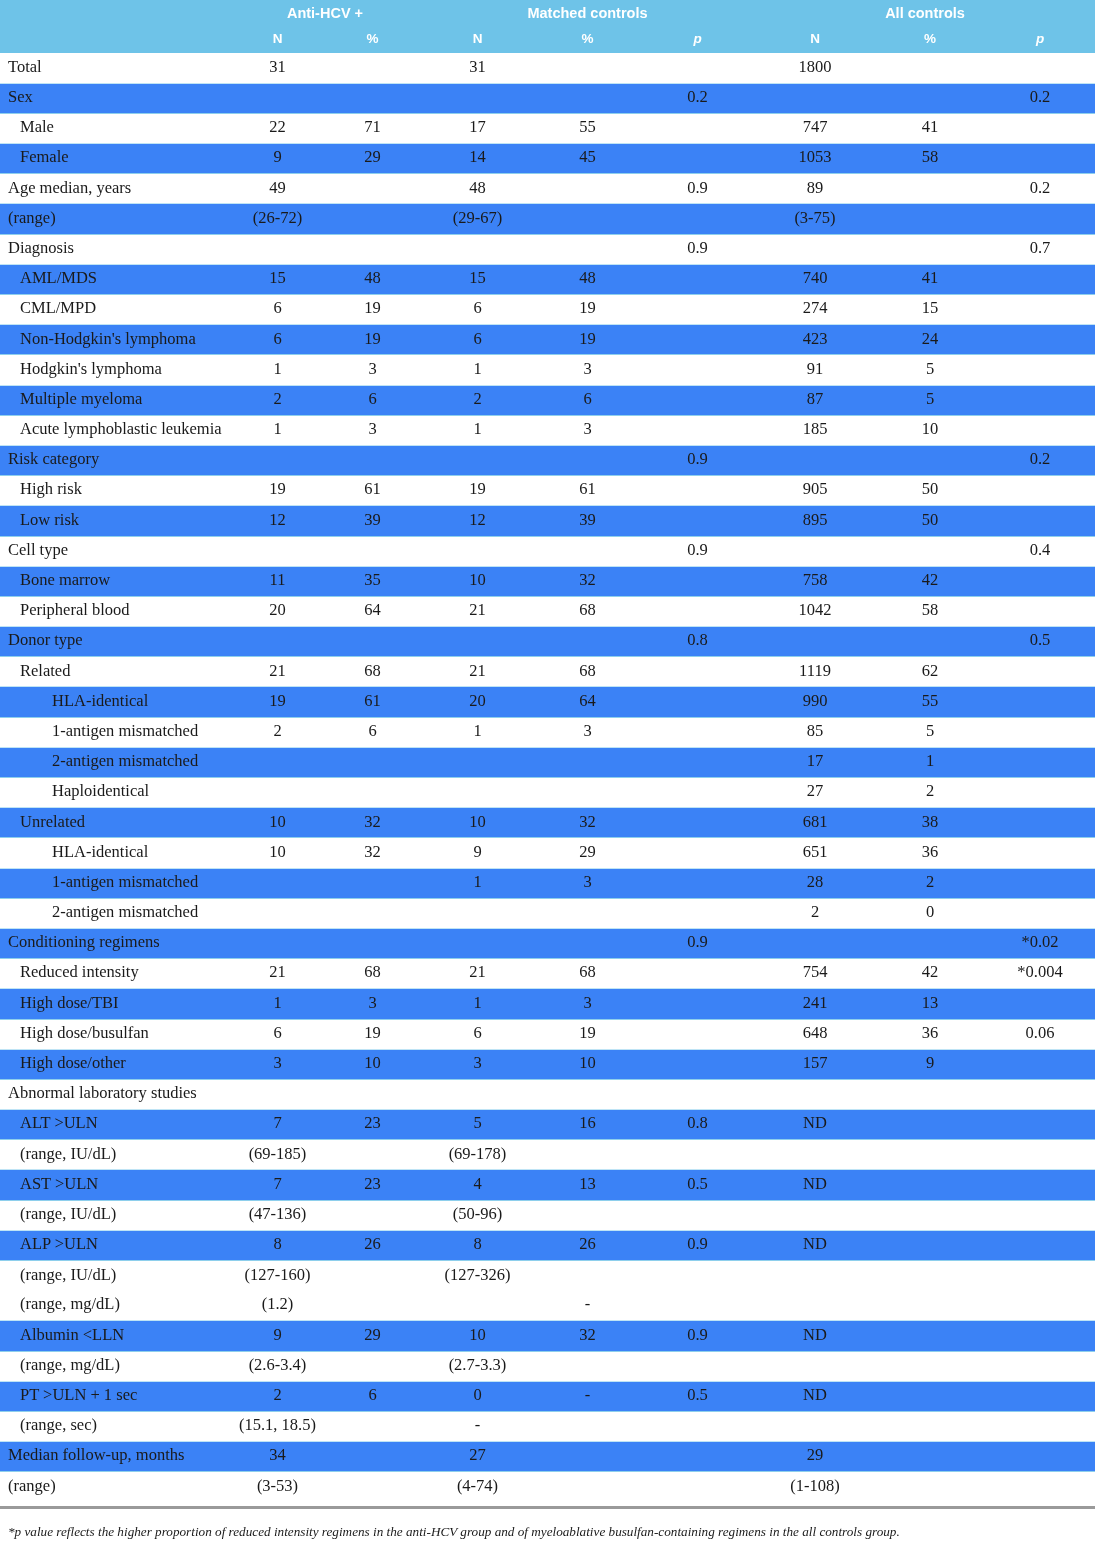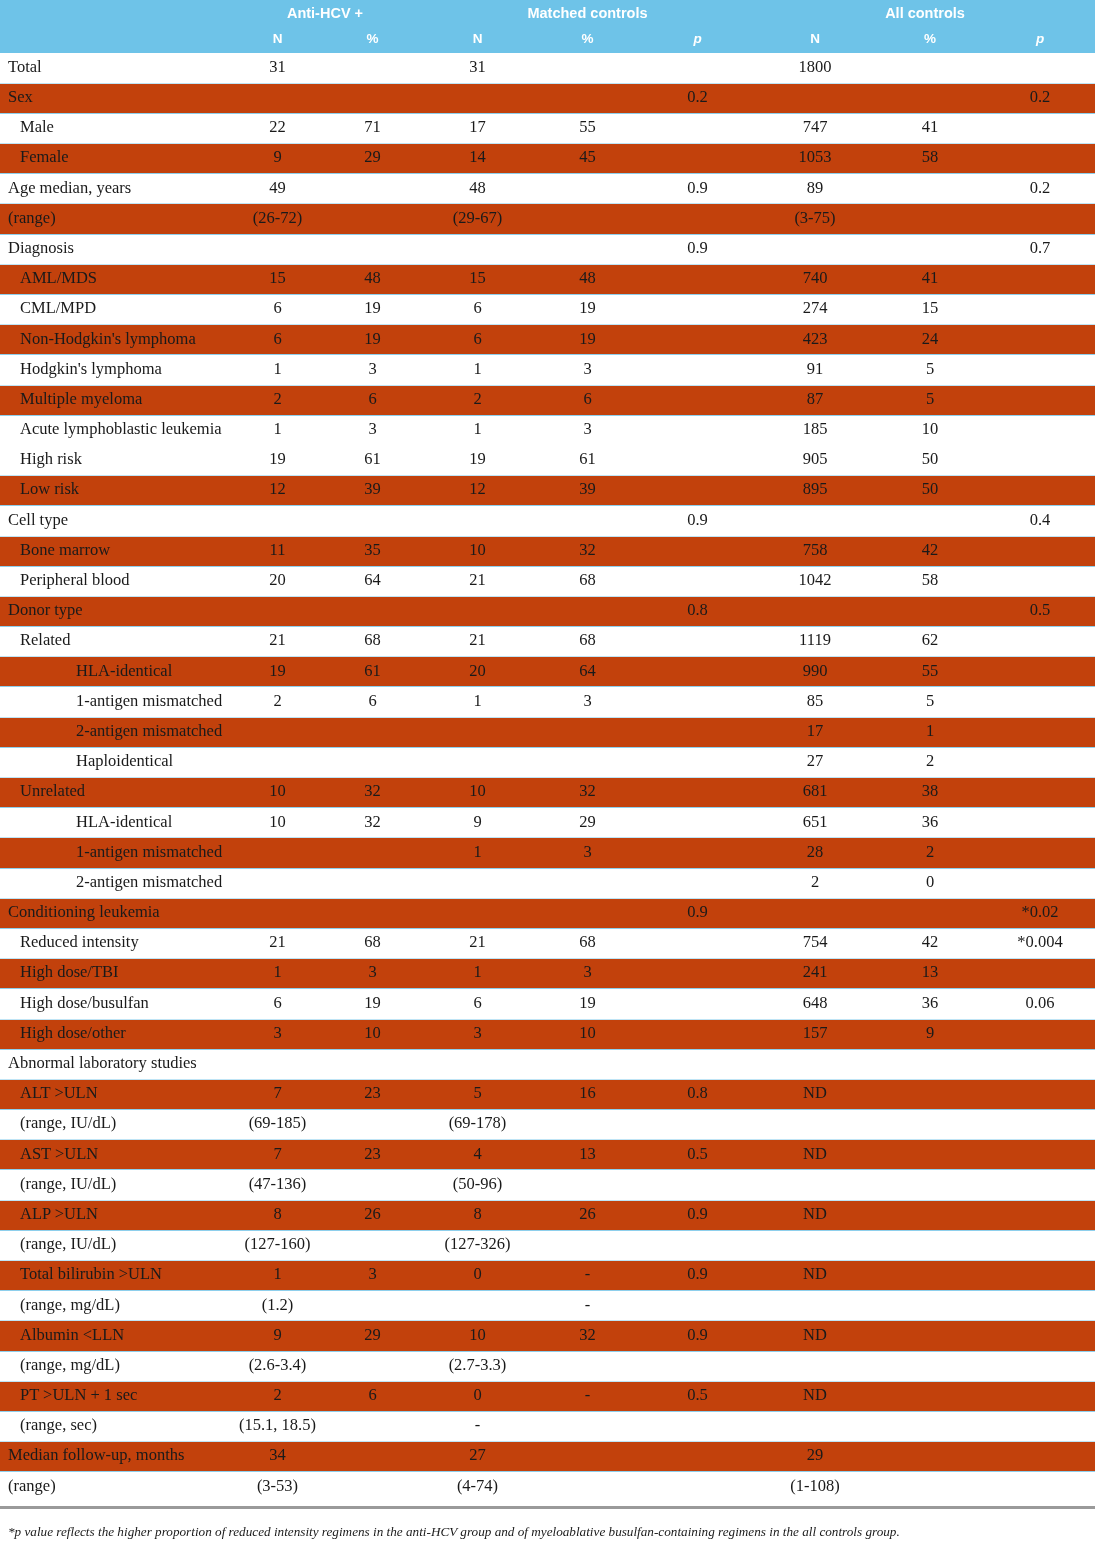--- a/index.html
+++ b/index.html
@@ -46,38 +46,38 @@
     height:24px;
     font-size:13.5px;
     vertical-align:middle;
     text-align:center;
     padding-bottom:3px;
   }
   tr.hdr-sub th.pcol{font-style:italic;}
 
   
   tbody tr{height:30.2px;}
-  tbody tr.shade{background:#c2410c;}
+  tbody tr.shade{background:#3b82f6;}
   tbody tr.shade td{
     border-top:1px solid #bfe4f5;
     border-bottom:1px solid #8ecfec;
   }
   tbody td{
     padding:0 0 2px 0;
     font-size:16.5px;
     vertical-align:middle;
     line-height:1;
     border:0;
   }
   td.lbl{text-align:left;margin-left:16px;}
   td.num{text-align:center;}
 
   .i0{padding-left:8px;}
   .i1{padding-left:20px;}
-  .i2{padding-left:76px;}
+  .i2{padding-left:52px;}
 
   tbody tr.lastrow td{border-bottom:0;}
 
   
   #endrule{
     height:3px;
     background:#9a9a9a;
     margin:4px 0 0 0;
     width:1095px;
   }
@@ -267,20 +267,31 @@
           <td class="lbl i1">Acute lymphoblastic leukemia</td>
           <td class="num">1</td>
           <td class="num">3</td>
           <td class="num">1</td>
           <td class="num">3</td>
           <td class="num"></td>
           <td class="num">185</td>
           <td class="num">10</td>
           <td class="num"></td>
         </tr>
+        <tr class="shade">
+          <td class="lbl i0">Risk category</td>
+          <td class="num"></td>
+          <td class="num"></td>
+          <td class="num"></td>
+          <td class="num"></td>
+          <td class="num">0.9</td>
+          <td class="num"></td>
+          <td class="num"></td>
+          <td class="num">0.2</td>
+        </tr>
         <tr>
           <td class="lbl i1">High risk</td>
           <td class="num">19</td>
           <td class="num">61</td>
           <td class="num">19</td>
           <td class="num">61</td>
           <td class="num"></td>
           <td class="num">905</td>
           <td class="num">50</td>
           <td class="num"></td>
@@ -433,21 +444,21 @@
           <td class="num"></td>
           <td class="num"></td>
           <td class="num"></td>
           <td class="num"></td>
           <td class="num"></td>
           <td class="num">2</td>
           <td class="num">0</td>
           <td class="num"></td>
         </tr>
         <tr class="shade">
-          <td class="lbl i0">Conditioning leukemia</td>
+          <td class="lbl i0">Conditioning regimens</td>
           <td class="num"></td>
           <td class="num"></td>
           <td class="num"></td>
           <td class="num"></td>
           <td class="num">0.9</td>
           <td class="num"></td>
           <td class="num"></td>
           <td class="num">*0.02</td>
         </tr>
         <tr>
@@ -564,31 +575,20 @@
           <td class="lbl i1">(range, IU/dL)</td>
           <td class="num">(127-160)</td>
           <td class="num"></td>
           <td class="num">(127-326)</td>
           <td class="num"></td>
           <td class="num"></td>
           <td class="num"></td>
           <td class="num"></td>
           <td class="num"></td>
         </tr>
-        <tr class="shade">
-          <td class="lbl i1">Total bilirubin &gt;ULN</td>
-          <td class="num">1</td>
-          <td class="num">3</td>
-          <td class="num">0</td>
-          <td class="num">-</td>
-          <td class="num">0.9</td>
-          <td class="num">ND</td>
-          <td class="num"></td>
-          <td class="num"></td>
-        </tr>
         <tr>
           <td class="lbl i1">(range, mg/dL)</td>
           <td class="num">(1.2)</td>
           <td class="num"></td>
           <td class="num"></td>
           <td class="num">-</td>
           <td class="num"></td>
           <td class="num"></td>
           <td class="num"></td>
           <td class="num"></td>

